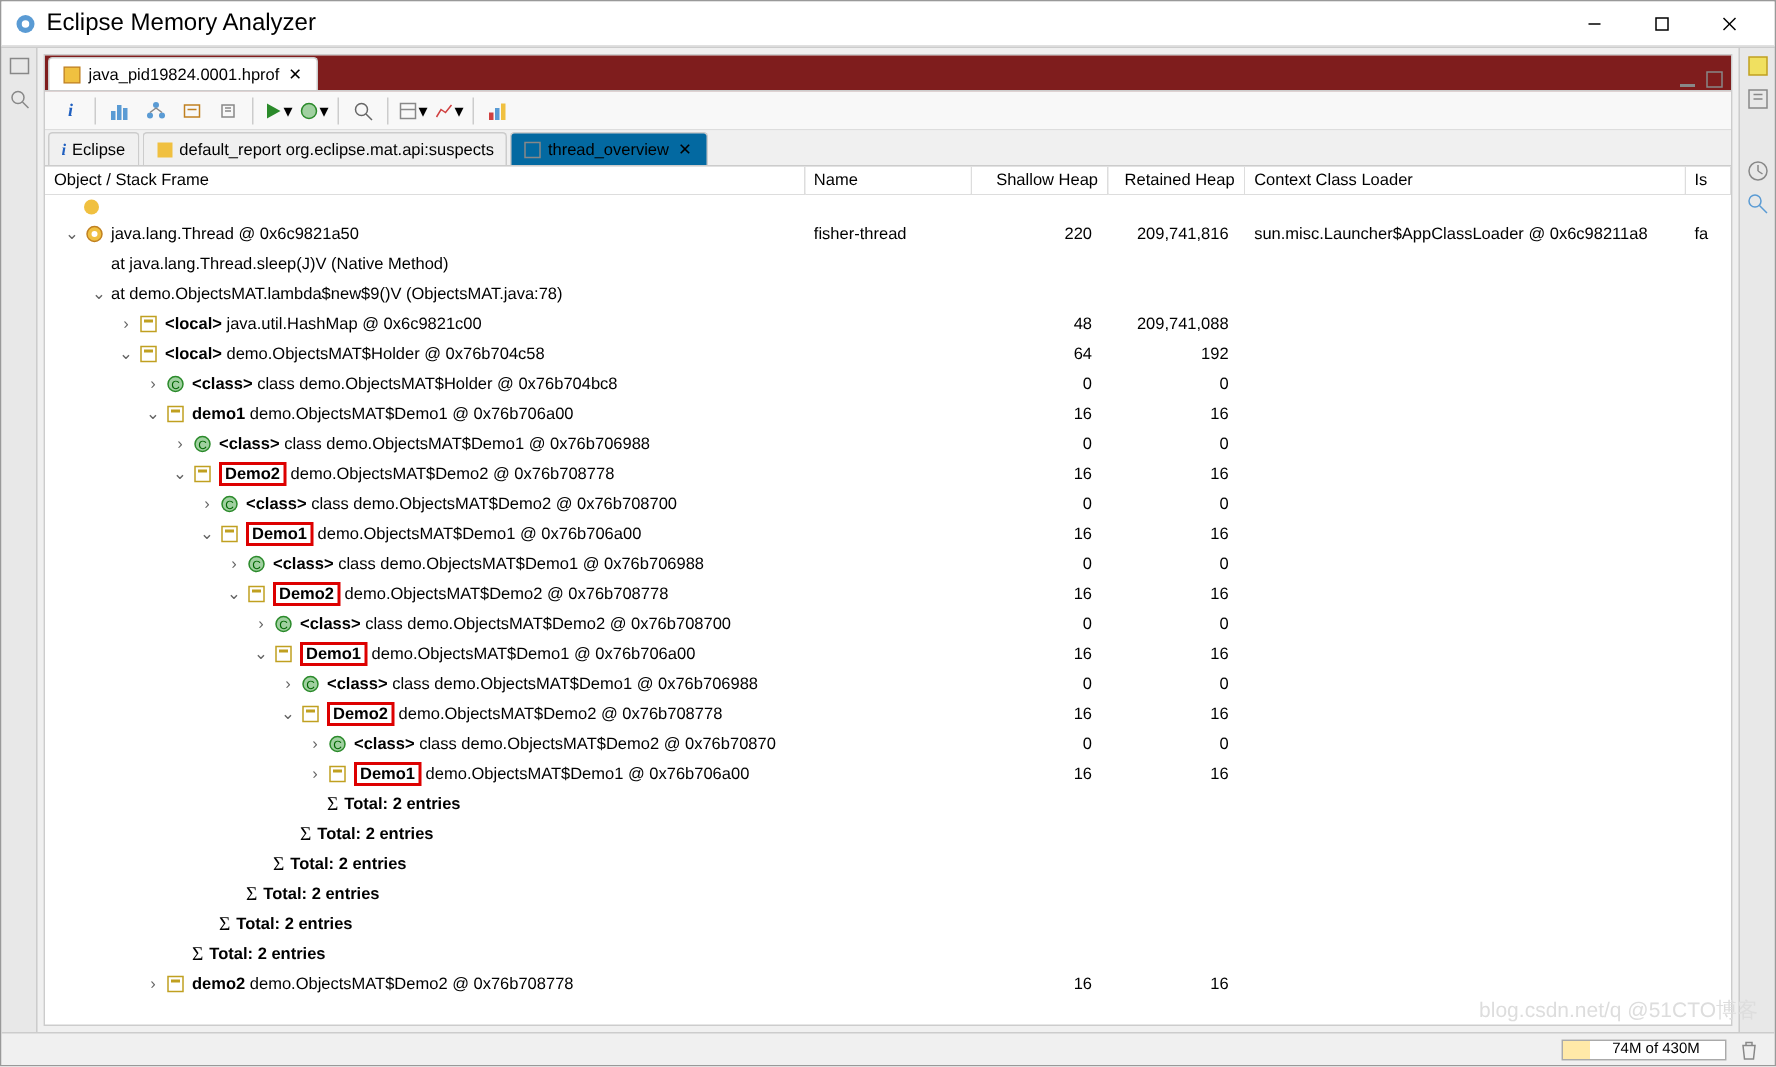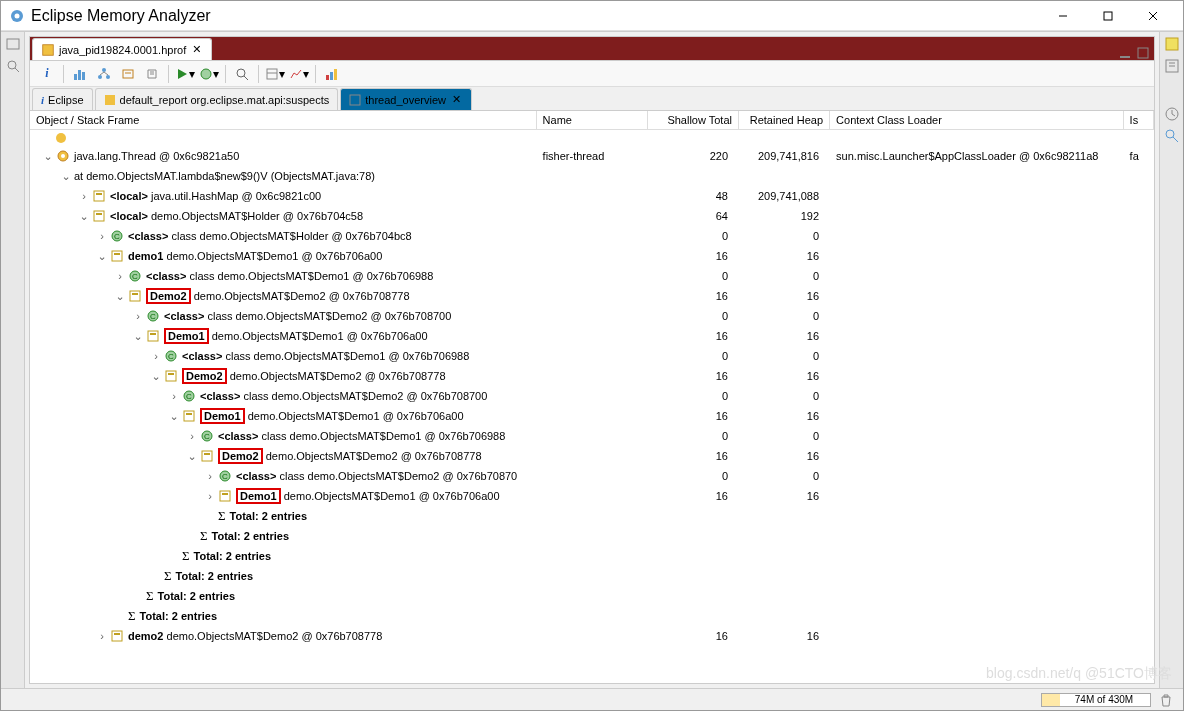--- a/index.html
+++ b/index.html
@@ -198,21 +198,21 @@
               <col style="width:110px">
               <col style="width:90px">
               <col style="width:90px">
               <col style="width:290px">
               <col style="width:30px">
           </colgroup>
           <thead>
             <tr>
               <th>Object / Stack Frame</th>
               <th>Name</th>
-              <th class="num">Shallow Total</th>
+              <th class="num">Shallow Heap</th>
               <th class="num">Retained Heap</th>
               <th>Context Class Loader</th>
               <th>Is</th>
             </tr>
           </thead>
           <tbody id="tree-body">
               <tr class="filter">
                 <td>
                   <div class="tree-cell" style="padding-left:18px">
                     <svg class="obj-icon" viewBox="0 0 14 14">
@@ -236,20 +236,33 @@
                       <circle cx="7" cy="7" r="2" fill="#fff"></circle>
                     </svg>
                     <span>java.lang.Thread @ 0x6c9821a50</span>
                   </div>
                 </td>
     <td>fisher-thread</td>
     <td class="num">220</td>
     <td class="num">209,741,816</td>
     <td>sun.misc.Launcher$AppClassLoader @ 0x6c98211a8</td>
     <td>fa</td>
+              </tr>
+              <tr>
+    <td>
+                  <div class="tree-cell" style="padding-left:24px">
+                    <span class="tw"></span>
+                    <span>at java.lang.Thread.sleep(J)V (Native Method)</span>
+                  </div>
+                </td>
+    <td></td>
+    <td class="num"></td>
+    <td class="num"></td>
+    <td></td>
+    <td></td>
               </tr>
               <tr>
     <td>
                   <div class="tree-cell" style="padding-left:24px">
                     <span class="tw">⌄</span>
                     <span>at demo.ObjectsMAT.lambda$new$9()V (ObjectsMAT.java:78)</span>
                   </div>
                 </td>
     <td></td>
     <td class="num"></td>

